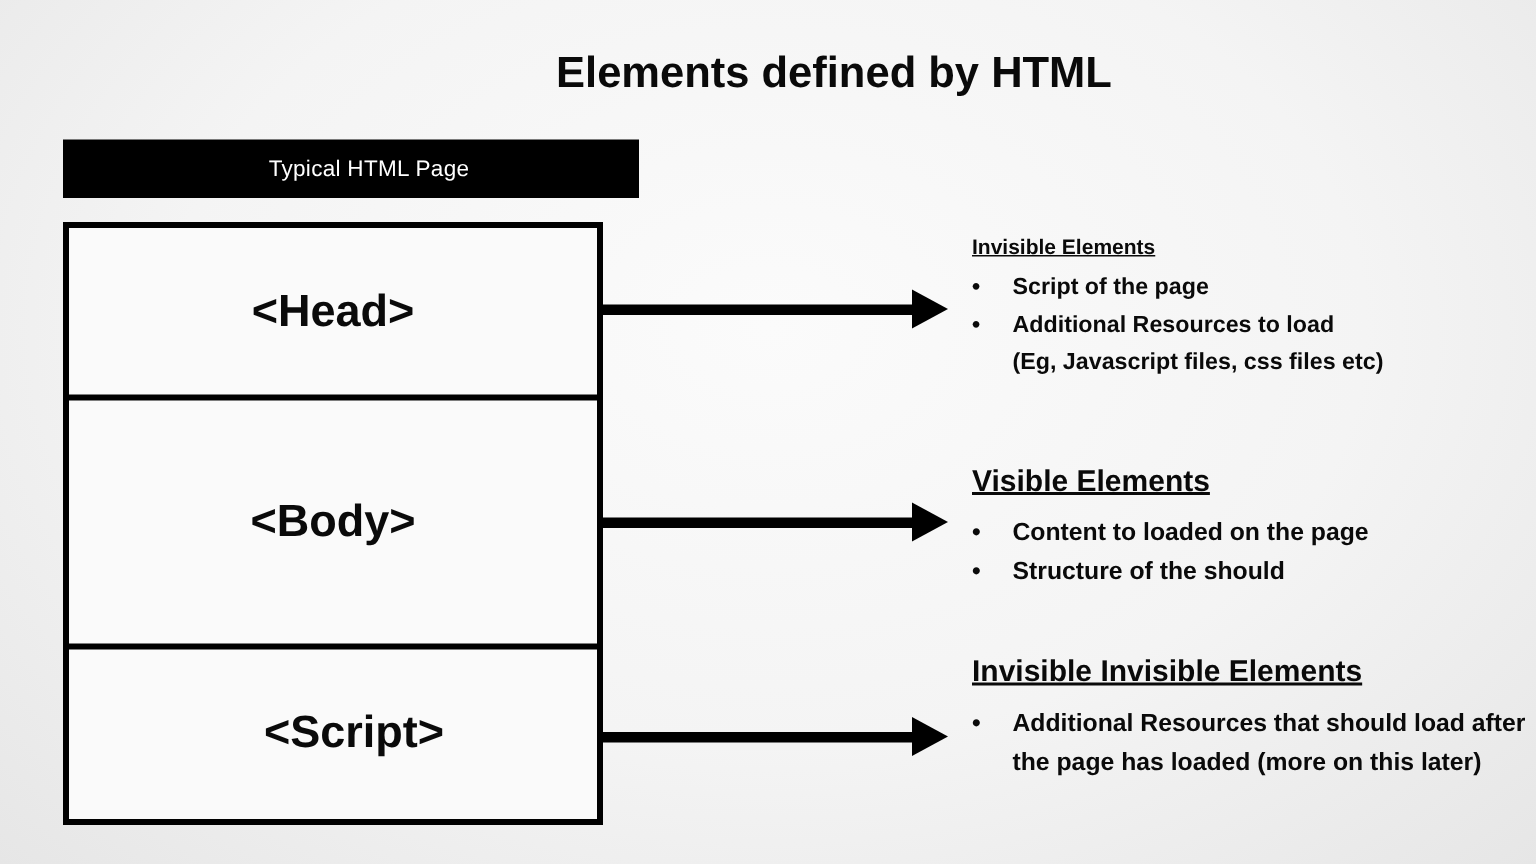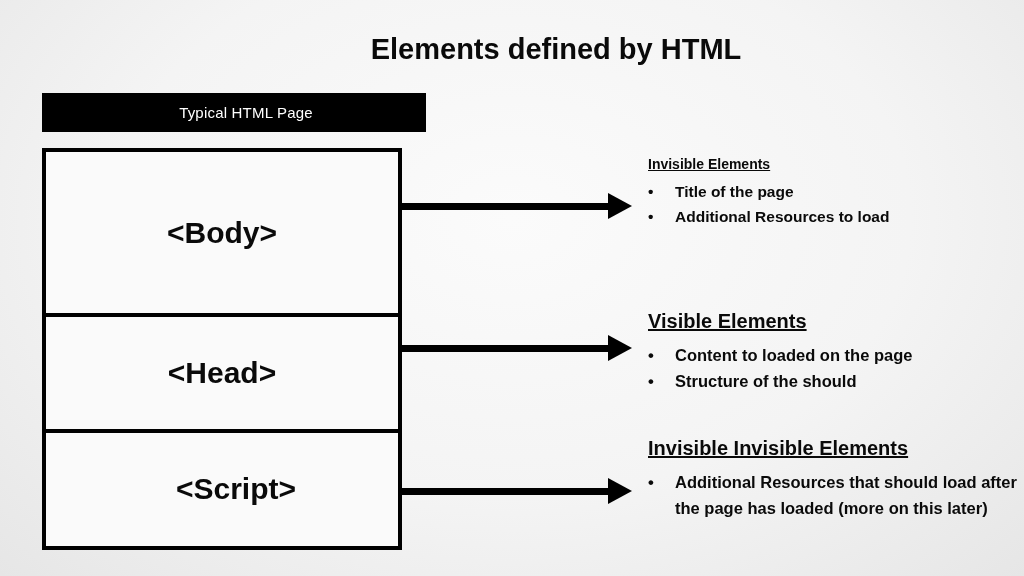--- a/index.html
+++ b/index.html
@@ -133,25 +133,25 @@
 
 <div class="slide">
 
   <h1 class="title">Elements defined by HTML</h1>
 
   <div class="header-bar">
     <span>Typical HTML Page</span>
   </div>
 
   <div class="page-box">
+    <div class="box-row row-head">
+      <span>&lt;Head&gt;</span>
+    </div>
     <div class="box-row row-body">
       <span>&lt;Body&gt;</span>
-    </div>
-    <div class="box-row row-head">
-      <span>&lt;Head&gt;</span>
     </div>
     <div class="box-row row-script">
       <span>&lt;Script&gt;</span>
     </div>
   </div>
 
   <div class="arrow arrow-1">
     <div class="arrow-line"></div>
     <div class="arrow-tip"></div>
   </div>
@@ -161,25 +161,29 @@
   </div>
   <div class="arrow arrow-3">
     <div class="arrow-line"></div>
     <div class="arrow-tip"></div>
   </div>
 
   <div class="annotation annotation-1 bullets-small">
     <div class="annotation-heading h-small">Invisible Elements</div>
     <div class="bullet-item">
       <span class="bullet-marker">•</span>
-      <span class="bullet-text">Title of the page</span>
+      <span class="bullet-text">Script of the page</span>
     </div>
     <div class="bullet-item">
       <span class="bullet-marker">•</span>
       <span class="bullet-text">Additional Resources to load</span>
+    </div>
+    <div class="bullet-item">
+      <span class="bullet-marker"></span>
+      <span class="bullet-text">(Eg, Javascript files, css files etc)</span>
     </div>
   </div>
 
   <div class="annotation annotation-2 bullets-large">
     <div class="annotation-heading h-large">Visible Elements</div>
     <div class="bullet-item">
       <span class="bullet-marker">•</span>
       <span class="bullet-text">Content to loaded on the page</span>
     </div>
     <div class="bullet-item">

